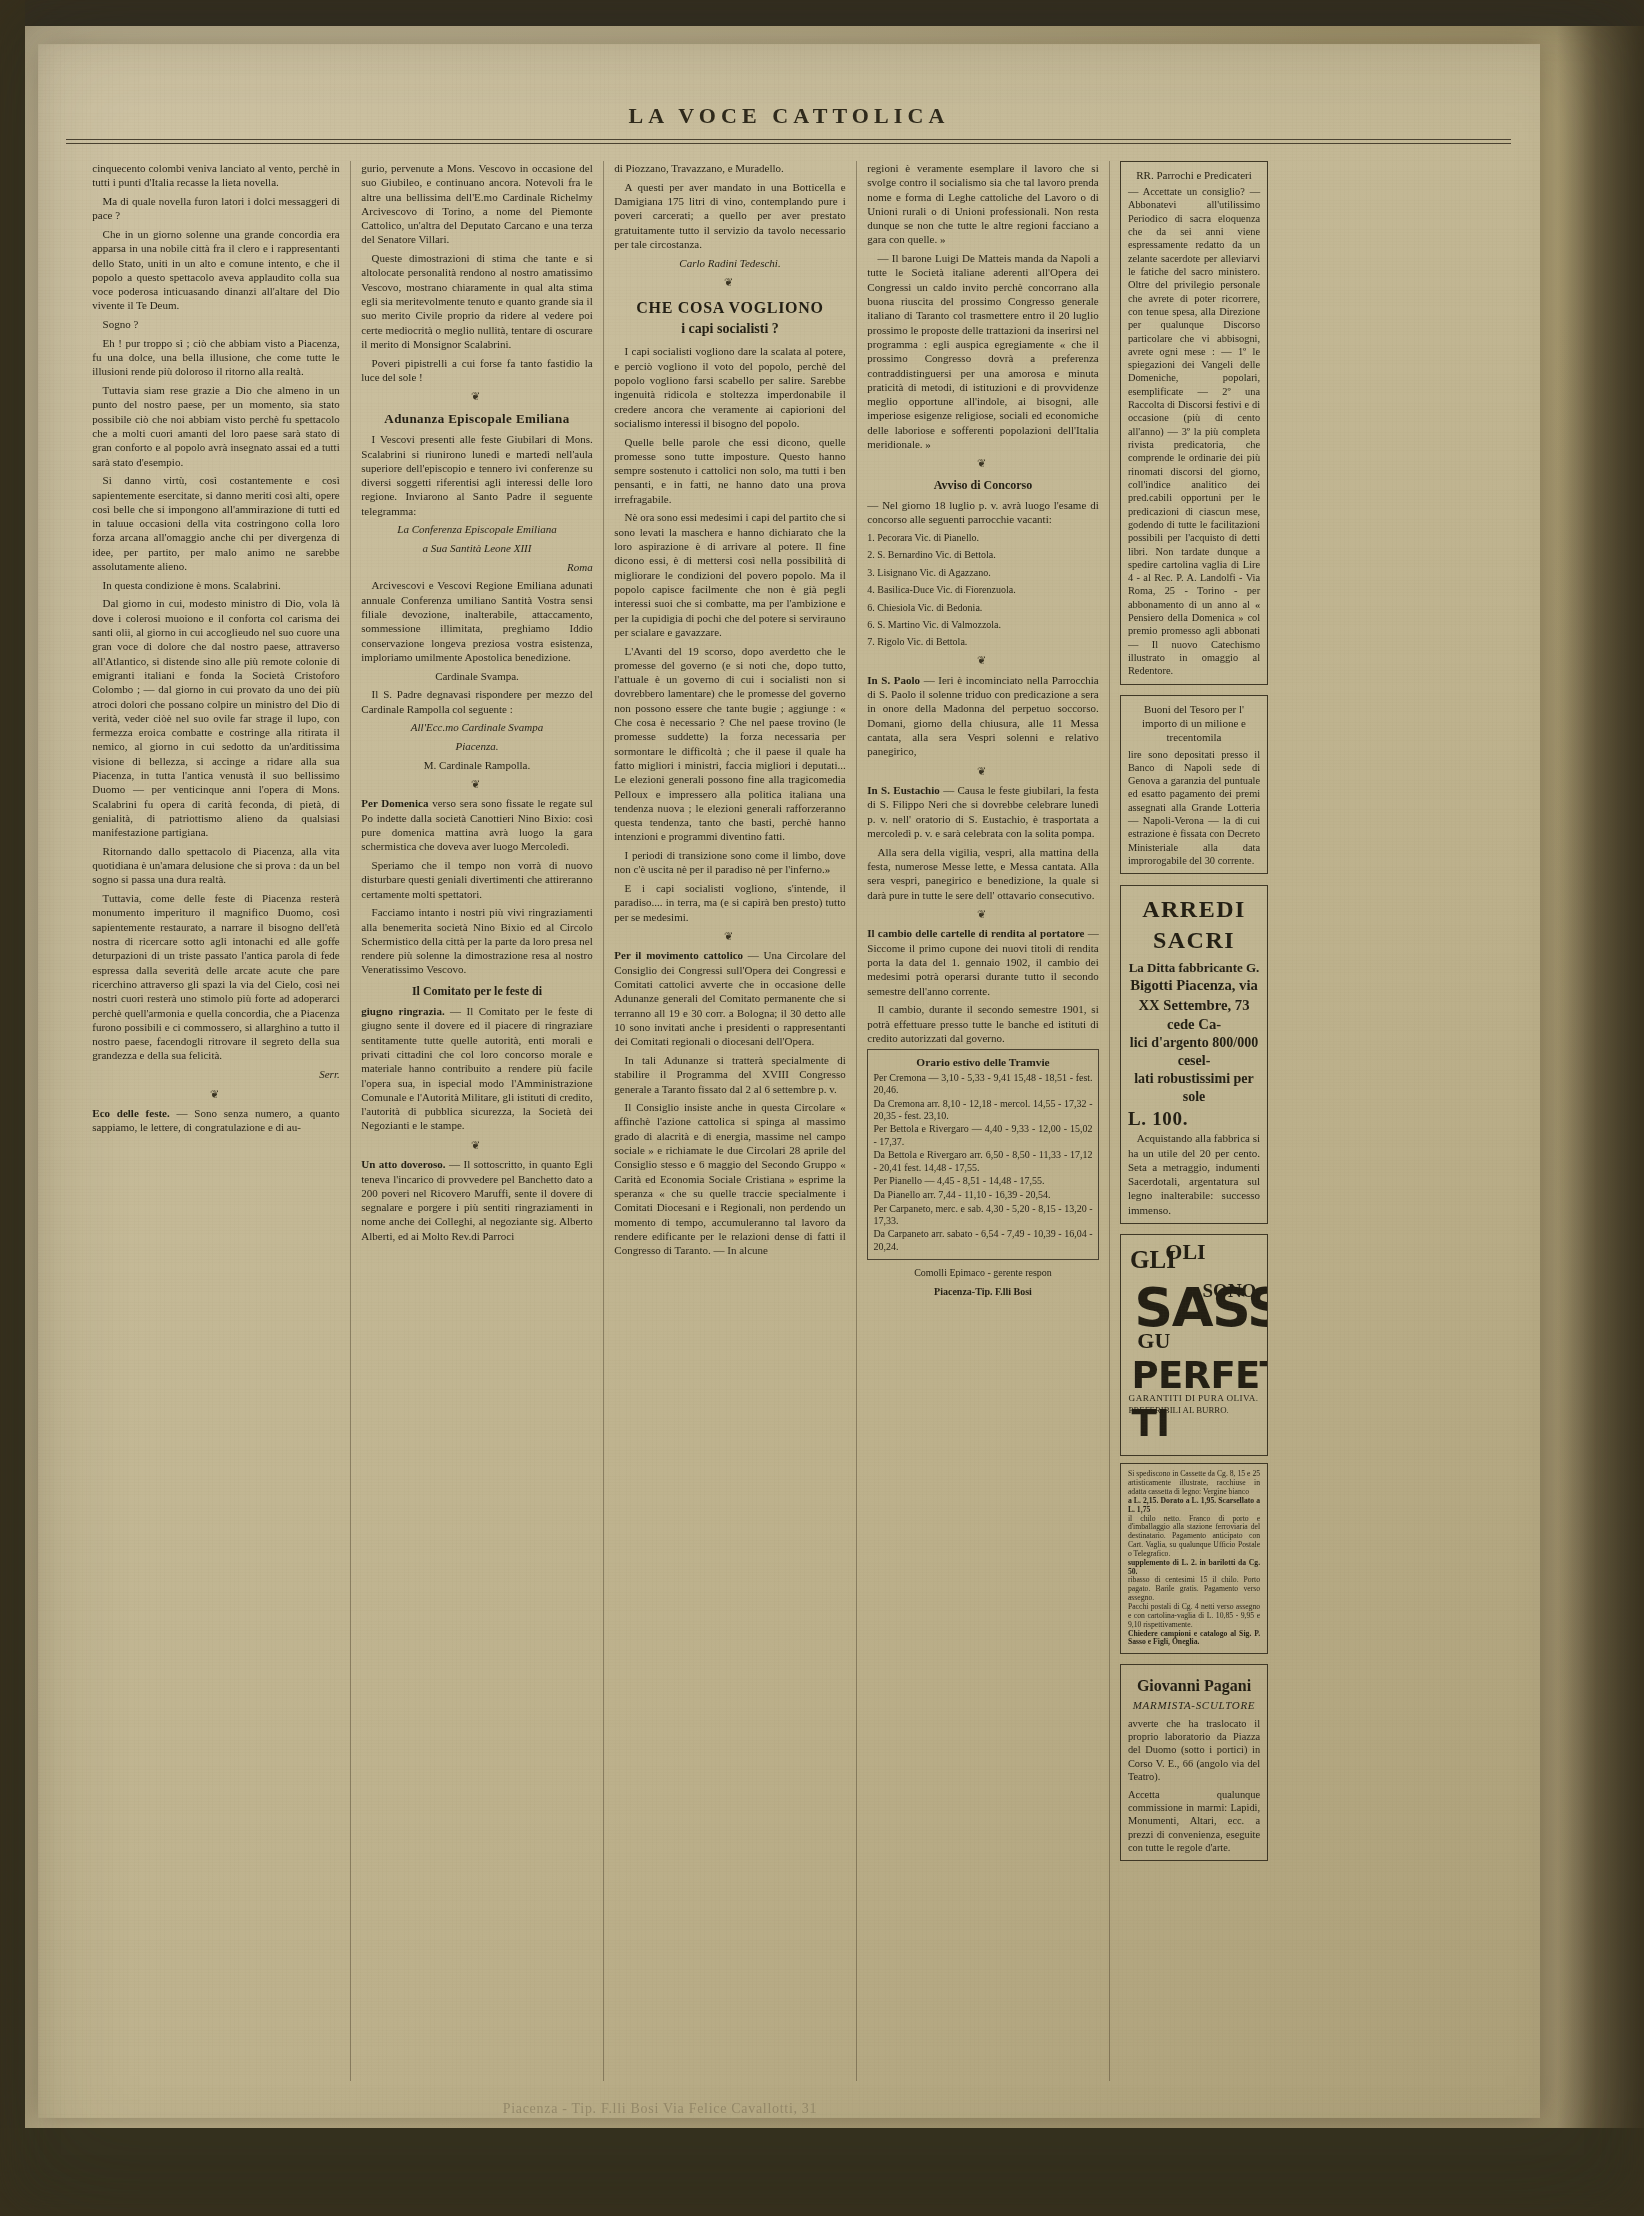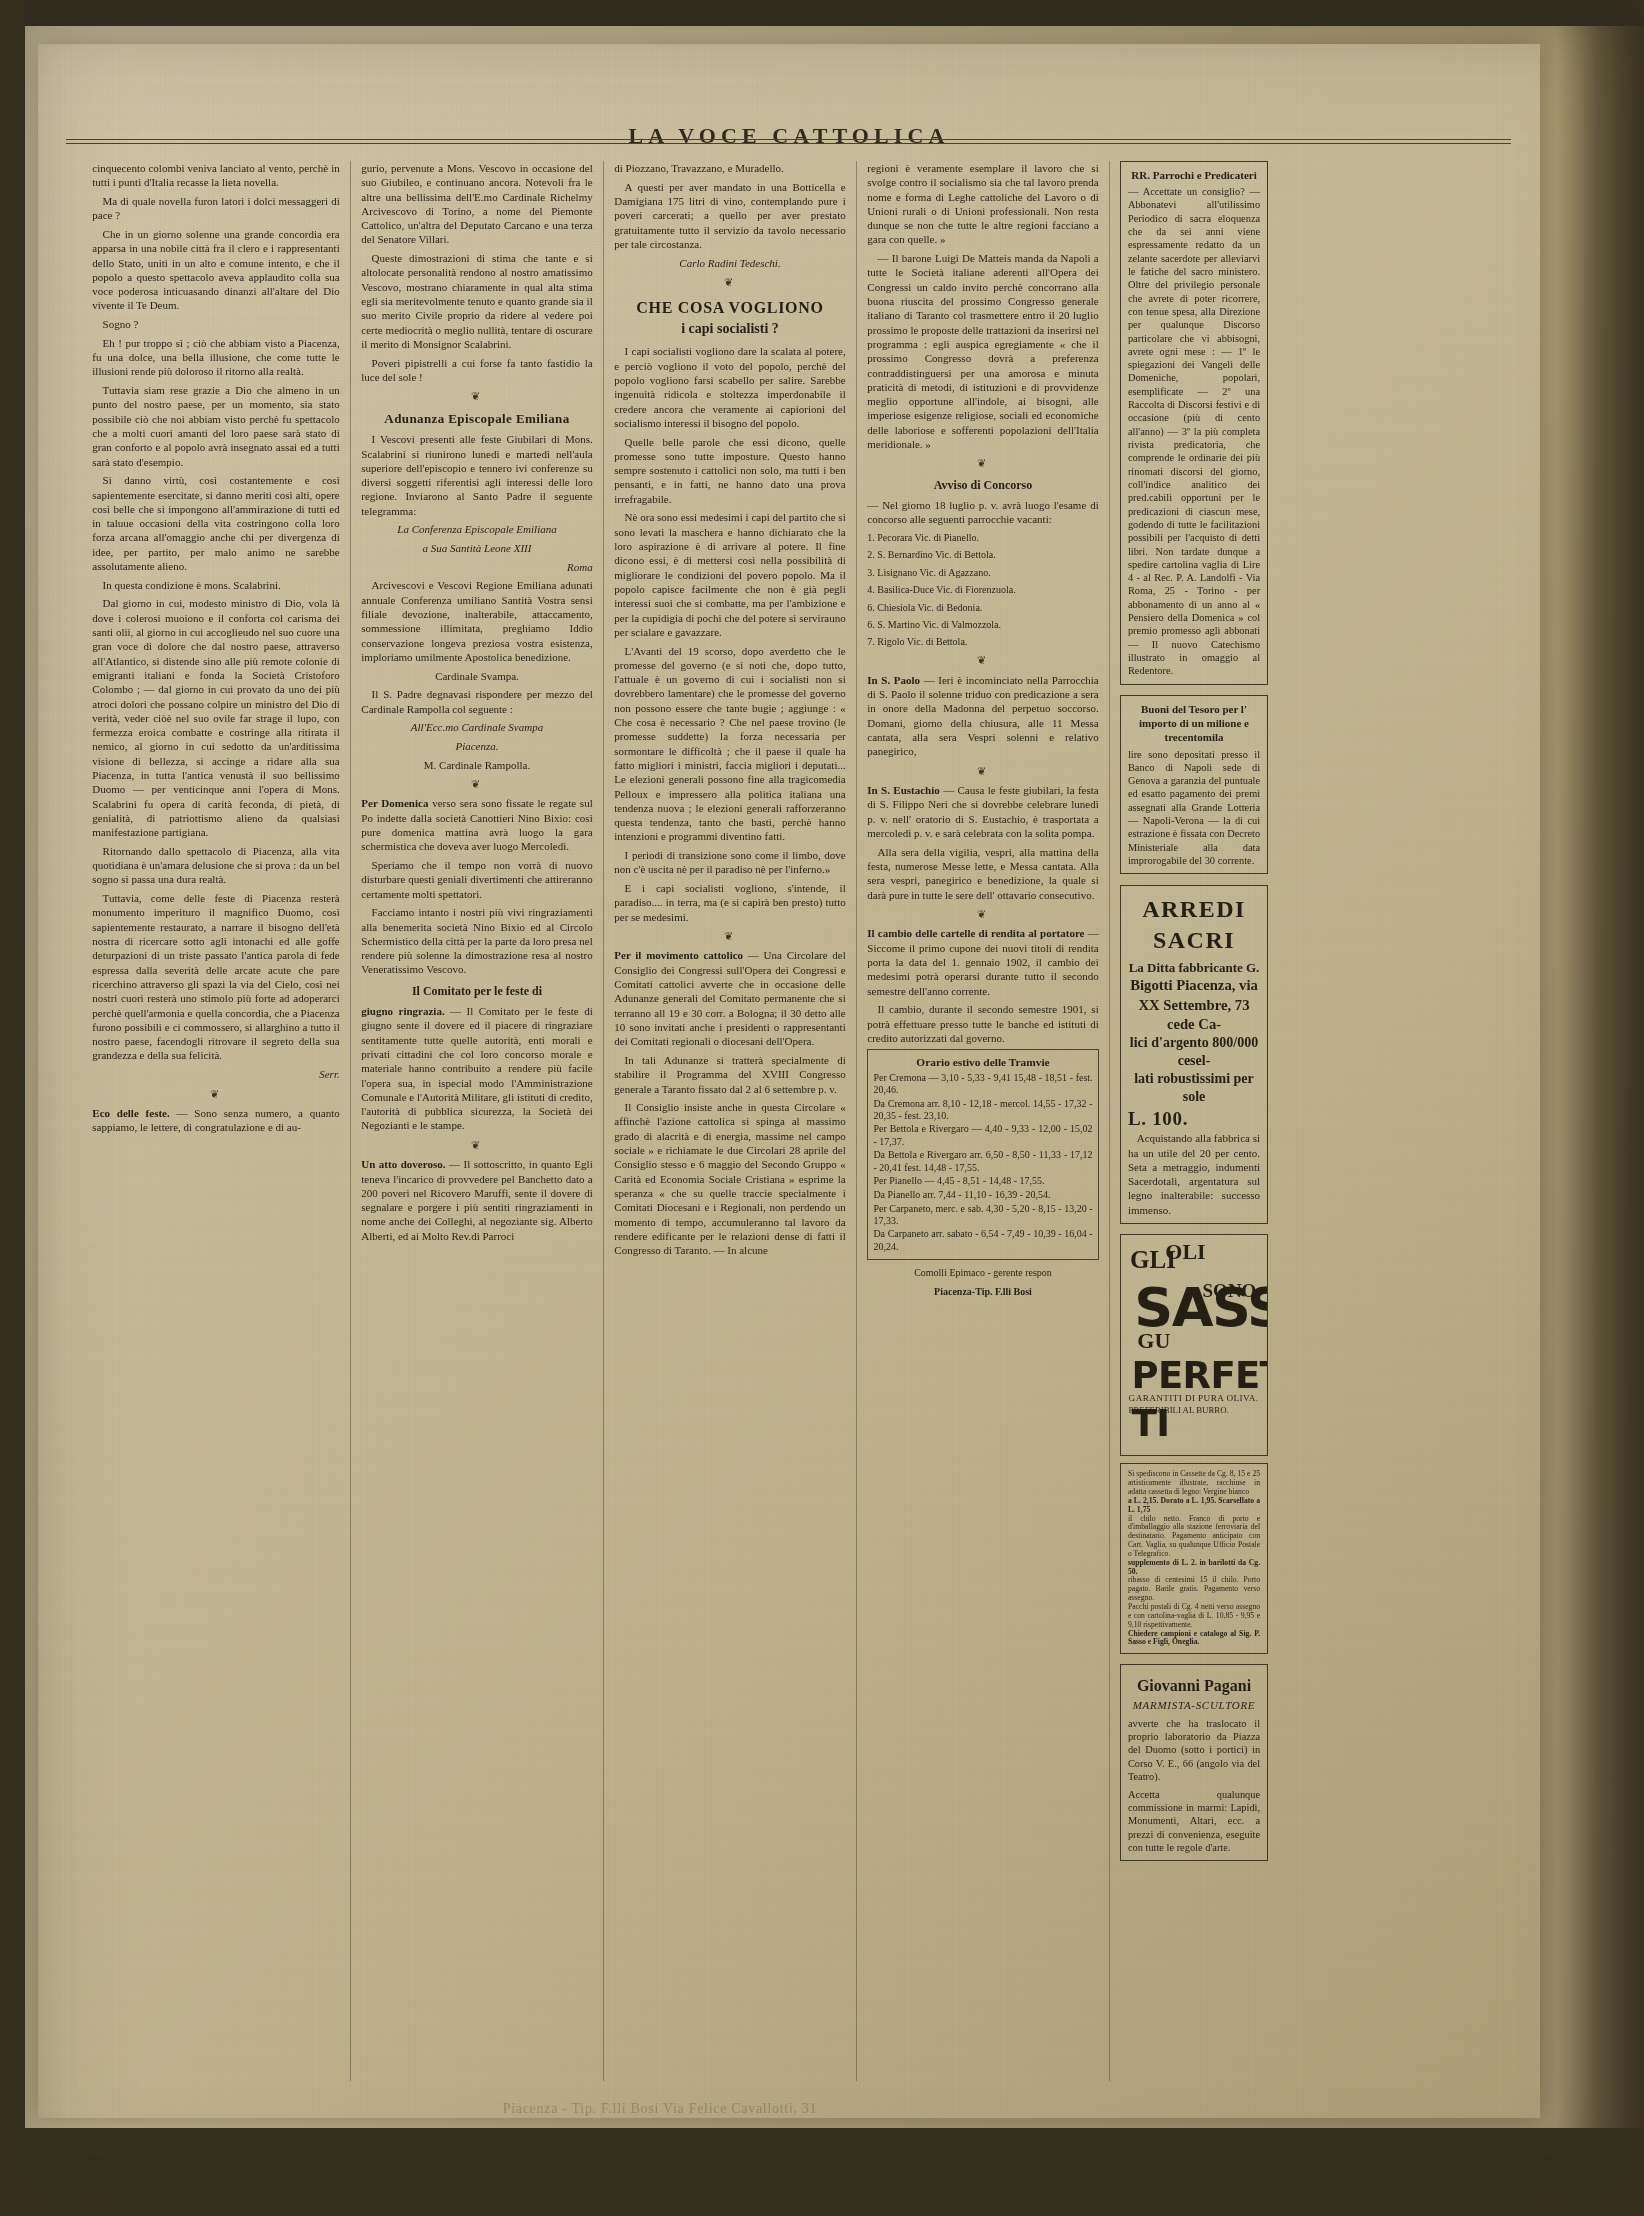--- a/index.html
+++ b/index.html
@@ -61,21 +61,20 @@
   .masthead {
     position: absolute;
     left: 0; top: 59px;
     width: 1502px;
     text-align: center;
     font-family: "Liberation Serif", serif;
     font-size: 22px;
     letter-spacing: 5.1px;
     color: #2f2a1c;
     font-weight: 700;
-    margin-top: 20px;
   }
   .rule {
     position: absolute;
     left: 28px;
     top: 95px;
     width: 1445px;
     height: 0;
     border-top: 1.5px solid #4a4231;
     border-bottom: 0.7px solid #4a4231;
     height: 2.9px;
@@ -153,21 +152,21 @@
 
   
   .adbox {
     border: 1.5px solid #3e3726;
     padding: 5.9px 6.6px;
     margin-bottom: 10.3px;
     background: rgba(255,255,255,0.045);
   }
   .adbox .adtitle {
     text-align: center;
-    font-weight: 700;
+    font-weight: 400;
     font-size: 11px;
     margin-bottom: 2.9px;
   }
   .ad-body { font-size: 10.4px; line-height: 1.28; text-align: justify; }
   .ad-arredi {
     text-align: center;
     font-size: 24px;
     font-weight: 700;
     letter-spacing: 1.5px;
     margin: 2.9px 0 2.9px 0;

